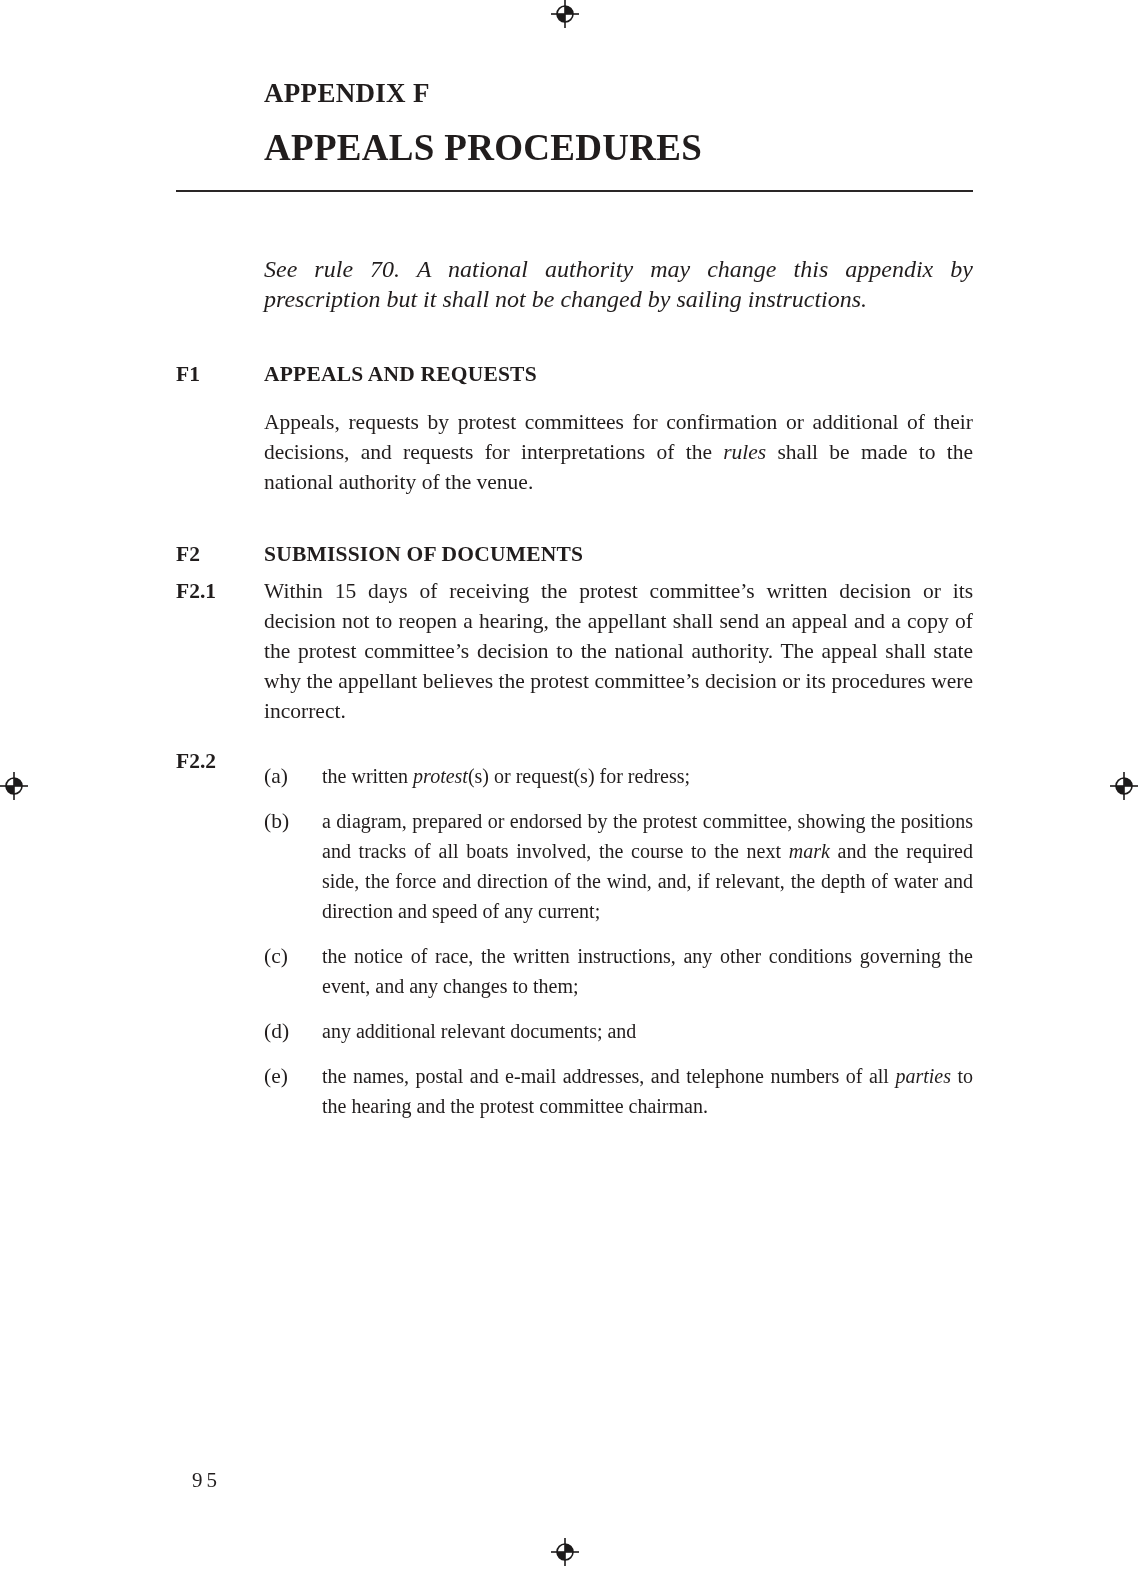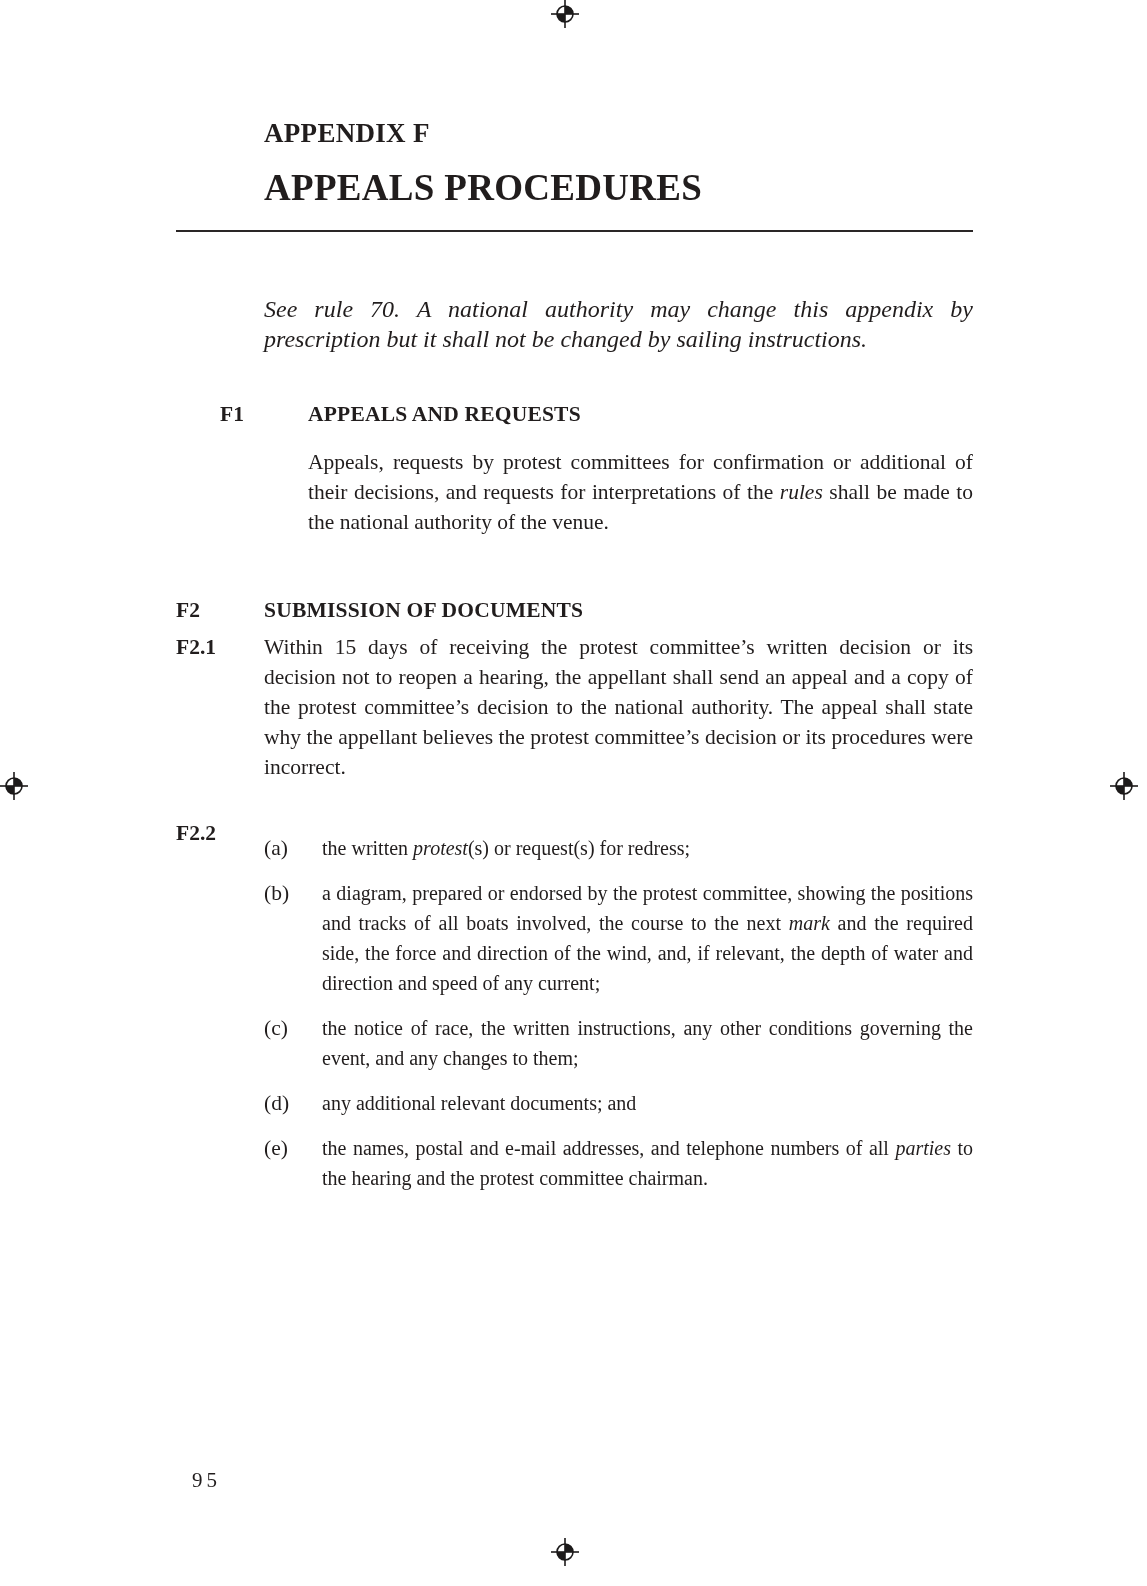--- a/index.html
+++ b/index.html
@@ -19,21 +19,21 @@
   .regmark.top    { left: 551px; top: 0px; }
   .regmark.left   { left: 0px;   top: 772px; }
   .regmark.right  { left: 1110px;top: 772px; }
   .regmark.bottom { left: 551px; top: 1538px; }
 
   .content { position: absolute; left: 176px; top: 0; width: 797px; }
 
   .indent { margin-left: 88px; width: 709px; }
 
   .appendix-label {
-    padding-top: 116px;
+    padding-top: 76px;
     font-size: 27px;
     font-weight: bold;
     line-height: 34px;
     letter-spacing: 0.3px;
   }
   .doc-title {
     margin-top: 14px;
     font-size: 37px;
     font-weight: bold;
     line-height: 48px;
@@ -68,25 +68,25 @@
     line-height: 30px;
     letter-spacing: 0.2px;
   }
   .body-text {
     font-size: 21.5px;
     line-height: 30px;
     text-align: justify;
   }
   .it { font-style: italic; }
 
-  .mt-f1   { margin-top: 45px; margin-left: 44px; }
+  .mt-f1   { margin-top: 45px; }
   .mt-body { margin-top: 18px; }
-  .mt-f2   { margin-top: 58px; align-items: center; }
+  .mt-f2   { margin-top: 42px; align-items: center; }
   .mt-f21  { margin-top: 7px; }
-  .mt-f22  { margin-top: 36px; }
+  .mt-f22  { margin-top: 20px; }
 
   .list-item { display: flex; margin-top: 15px; }
   .item-label {
     width: 58px;
     flex: 0 0 58px;
     font-size: 21.5px;
     line-height: 30px;
   }
   .item-text {
     width: 651px;

